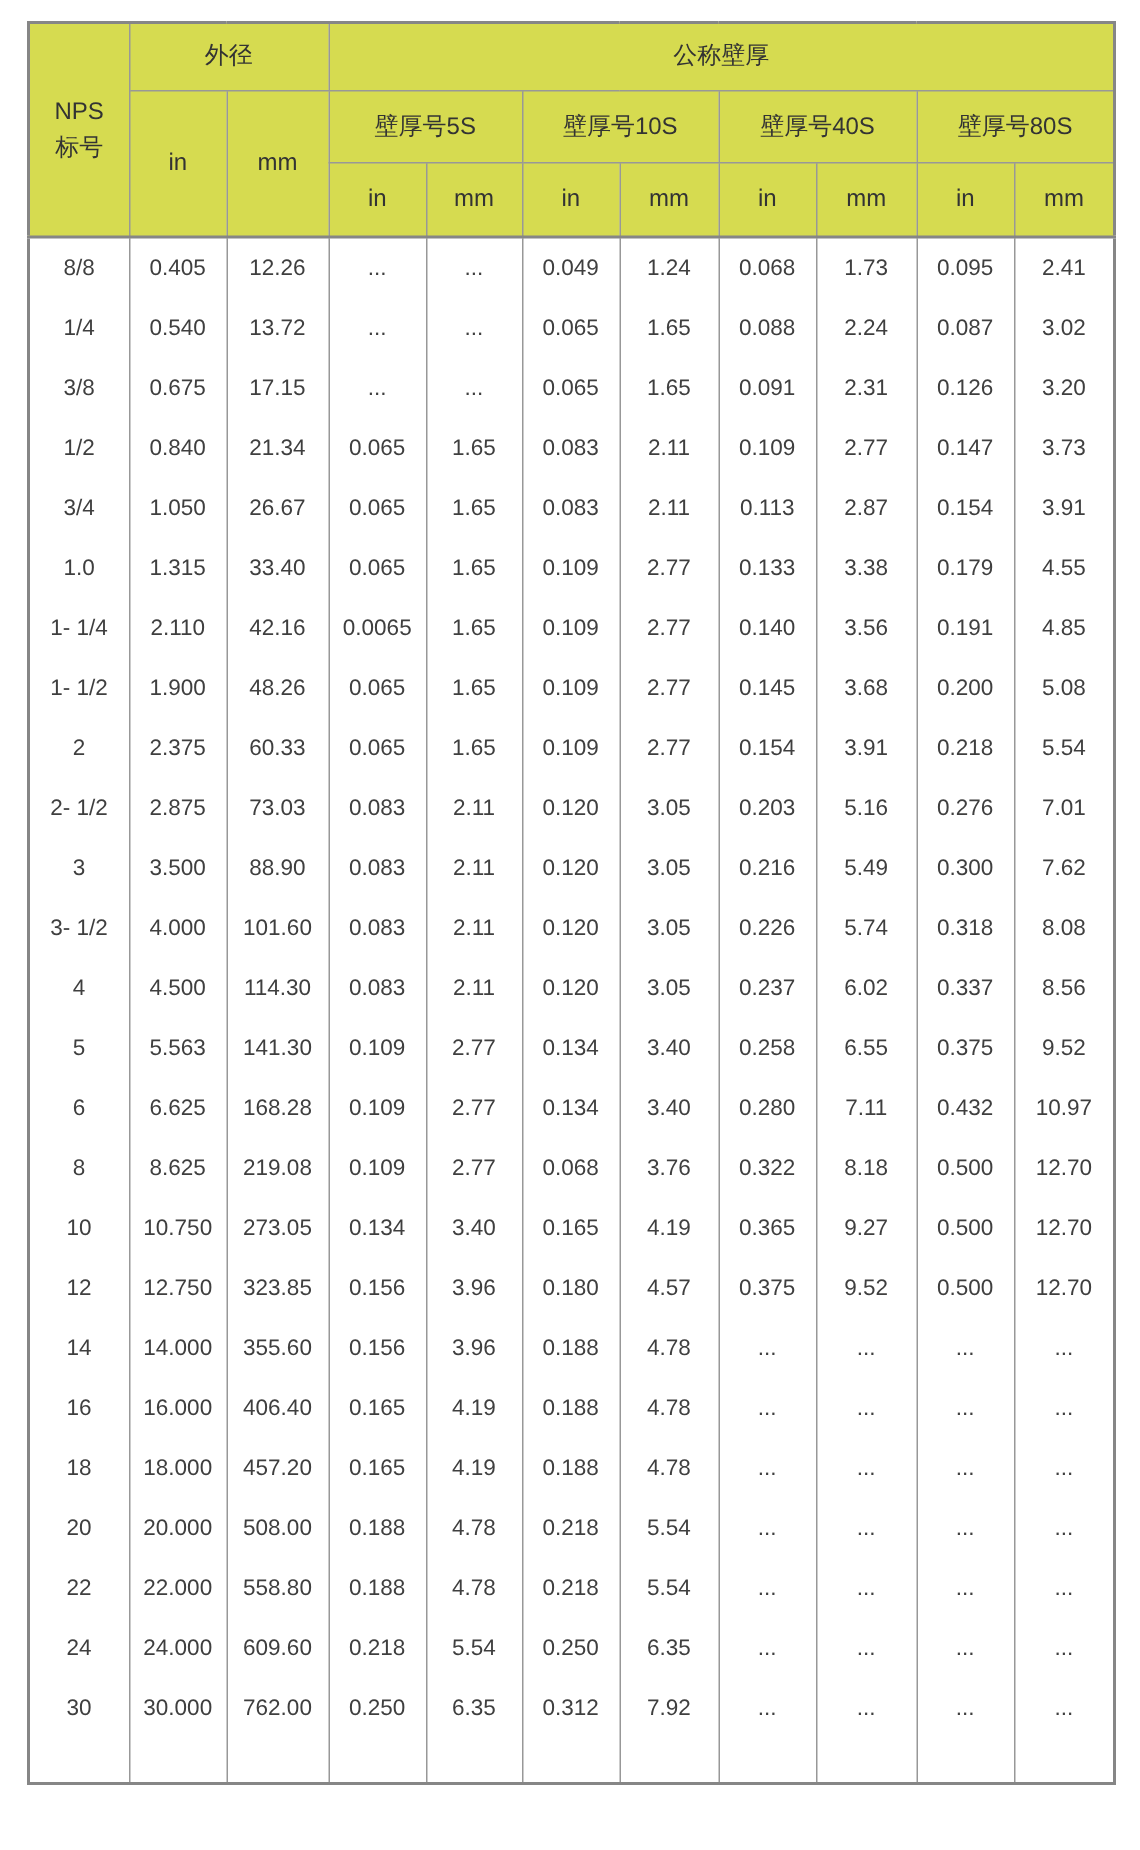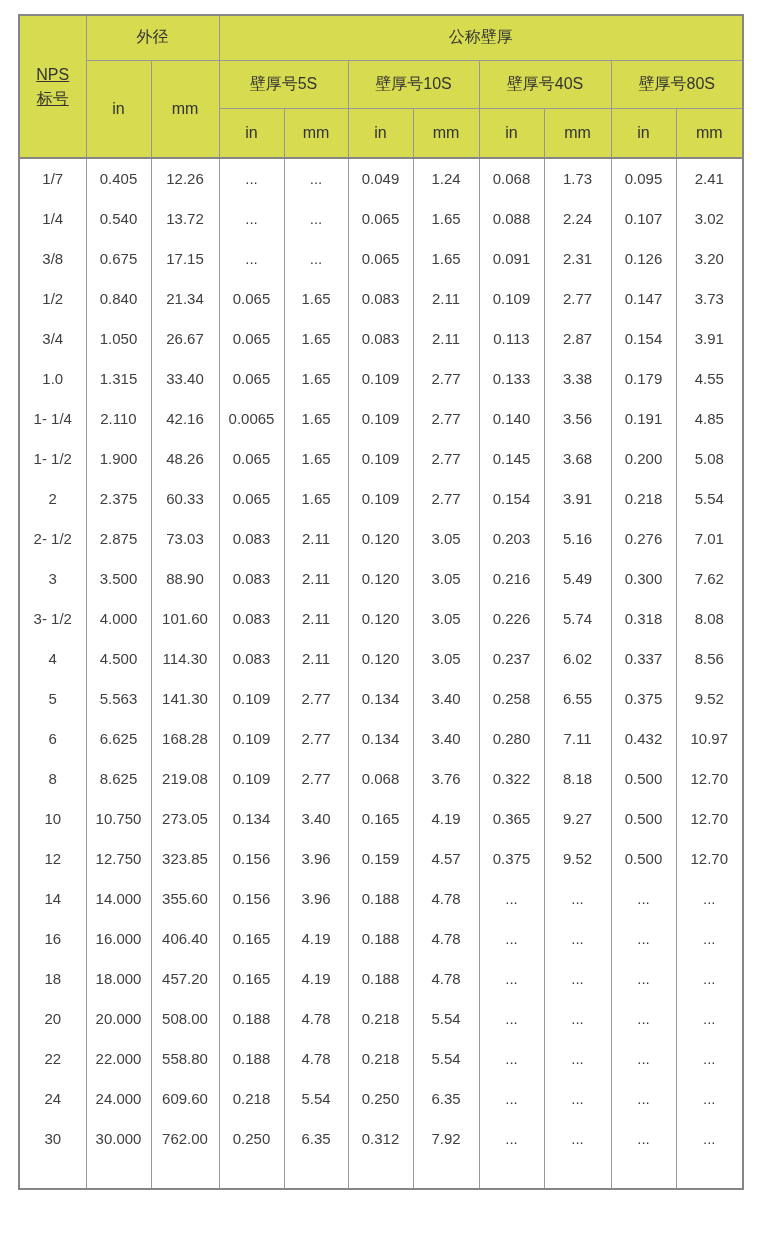--- a/index.html
+++ b/index.html
@@ -21,21 +21,21 @@
     background:var(--header-bg,#d6db50);
     border:1px solid var(--border-light,#989898);
     font-weight:normal;
     font-size:16px;
     color:#333333;
     vertical-align:middle;
   }
   thead tr.h-row-1 { height:45px; }
   thead tr.h-row-2 { height:48px; }
   thead tr.h-row-3 { height:50px; }
-  .nps-head div { line-height:1.45;text-decoration:underline; }
+  .nps-head div { line-height:1.45; }
   tbody td {
     border-left:1px solid var(--border-light,#989898);
     border-right:1px solid var(--border-light,#989898);
     border-top:none; border-bottom:none;
     text-align:center;
     vertical-align:middle;
     font-size:15px;
     color:var(--text,#3f3f3f);
     background:#ffffff;
   }
@@ -83,21 +83,21 @@
         <th>in</th>
         <th>mm</th>
         <th>in</th>
         <th>mm</th>
         <th>in</th>
         <th>mm</th>
       </tr>
     </thead>
     <tbody>
         <tr class="data-row">
-          <td>1/7</td>
+          <td>8/8</td>
           <td>0.405</td>
           <td>12.26</td>
           <td>...</td>
           <td>...</td>
           <td>0.049</td>
           <td>1.24</td>
           <td>0.068</td>
           <td>1.73</td>
           <td>0.095</td>
           <td>2.41</td>
@@ -105,21 +105,21 @@
         <tr class="data-row">
           <td>1/4</td>
           <td>0.540</td>
           <td>13.72</td>
           <td>...</td>
           <td>...</td>
           <td>0.065</td>
           <td>1.65</td>
           <td>0.088</td>
           <td>2.24</td>
-          <td>0.107</td>
+          <td>0.087</td>
           <td>3.02</td>
         </tr>
         <tr class="data-row">
           <td>3/8</td>
           <td>0.675</td>
           <td>17.15</td>
           <td>...</td>
           <td>...</td>
           <td>0.065</td>
           <td>1.65</td>
@@ -309,21 +309,21 @@
           <td>9.27</td>
           <td>0.500</td>
           <td>12.70</td>
         </tr>
         <tr class="data-row">
           <td>12</td>
           <td>12.750</td>
           <td>323.85</td>
           <td>0.156</td>
           <td>3.96</td>
-          <td>0.159</td>
+          <td>0.180</td>
           <td>4.57</td>
           <td>0.375</td>
           <td>9.52</td>
           <td>0.500</td>
           <td>12.70</td>
         </tr>
         <tr class="data-row">
           <td>14</td>
           <td>14.000</td>
           <td>355.60</td>

